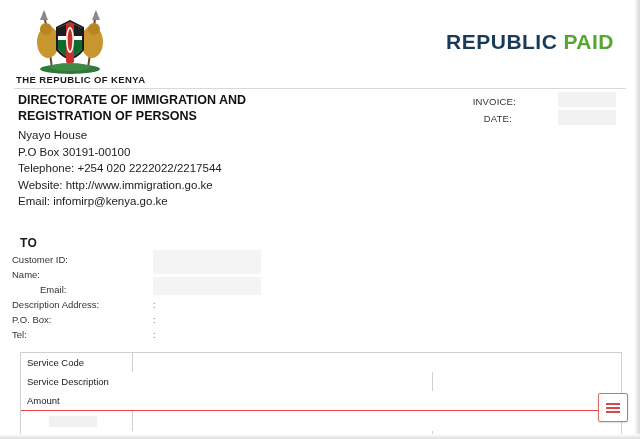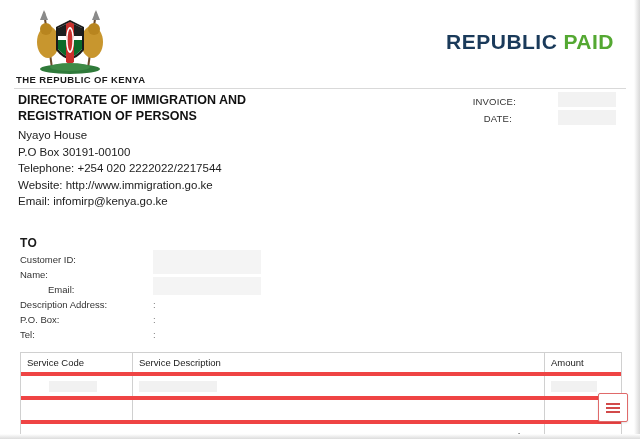--- a/index.html
+++ b/index.html
@@ -133,21 +133,21 @@
     position: absolute;
     left: 20px;
     top: 236px;
     font-size: 12px;
     font-weight: bold;
     color: #1a1a1a;
     letter-spacing: 0.3px;
   }
   .to-label {
     position: absolute;
-    left: 20px;
+    left: 12px;
     font-size: 9.5px;
     color: #333333;
     white-space: nowrap;
   }
   .to-dot {
     position: absolute;
     left: 153px;
     font-size: 9.5px;
     color: #777777;
   }
@@ -165,22 +165,23 @@
     left: 20px;
     top: 352px;
     width: 602px;
     border-top: 1px solid #d0d0d0;
     border-left: 1px solid #d0d0d0;
     border-right: 1px solid #d0d0d0;
     box-sizing: border-box;
   }
   .trow {
     display: flex;
-    border-bottom: 4px solid #ef4444;
+    border-bottom: 1px solid #ef4444;
     box-sizing: border-box;
+    flex-direction: column;
   }
   .th, .td {
     box-sizing: border-box;
     font-size: 9.5px;
     color: #222222;
     padding: 4px 6px;
   }
   .c-code { width: 112px; border-right: 1px solid #d0d0d0; }
   .c-desc { width: 412px; border-right: 1px solid #d0d0d0; }
   .c-amt  { width: 76px; }

